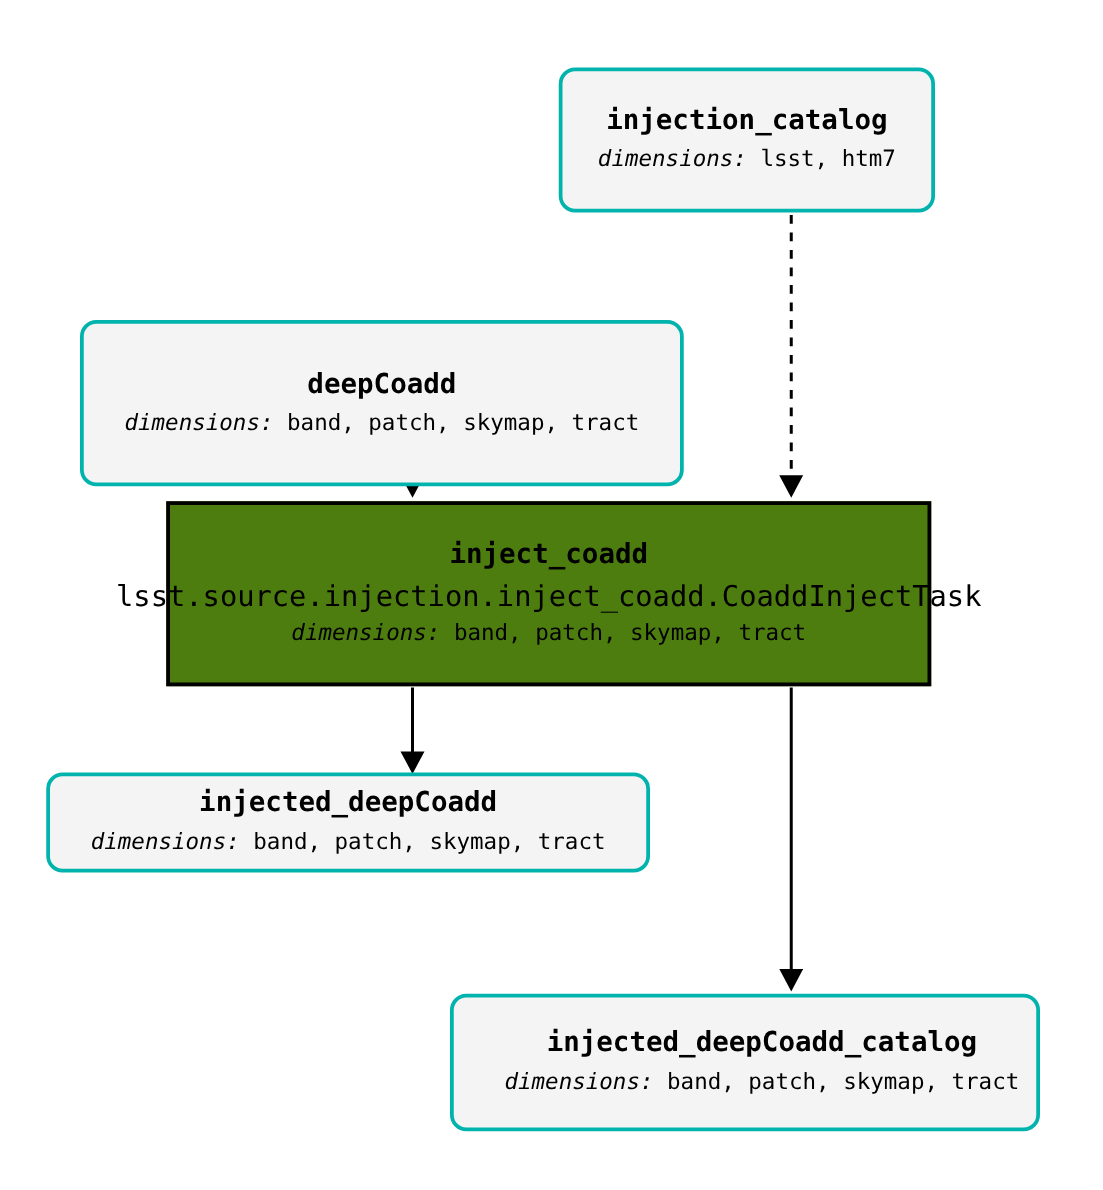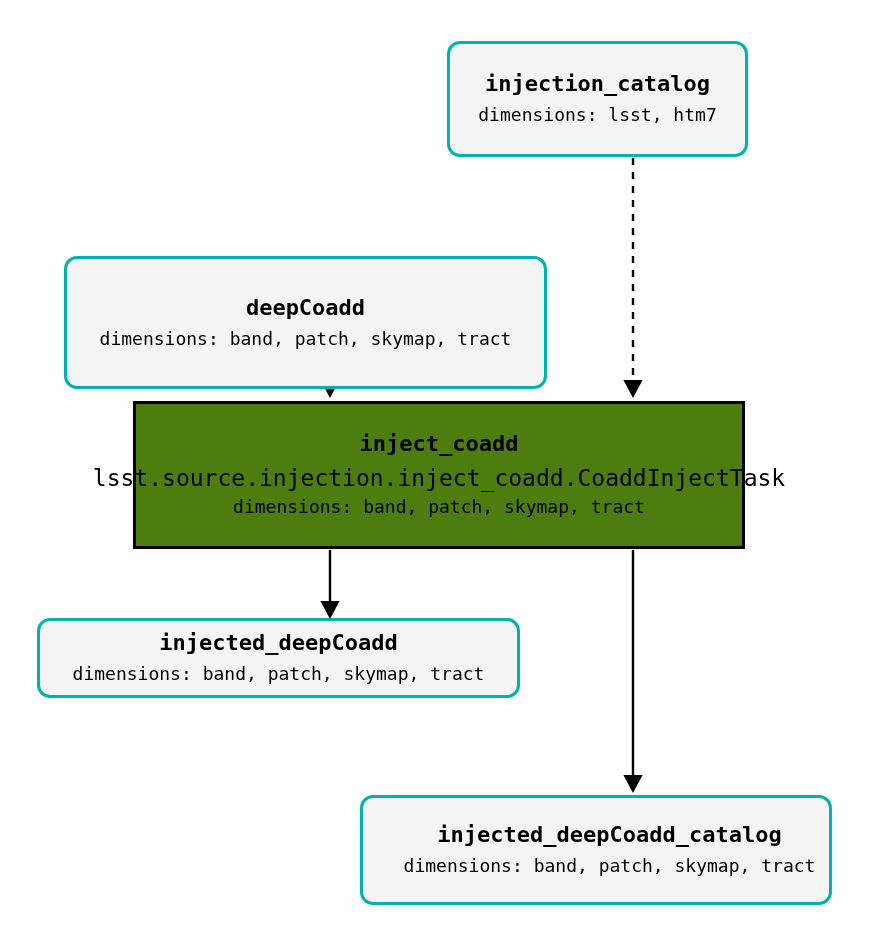--- a/index.html
+++ b/index.html
@@ -60,20 +60,21 @@
   }
   .node-class {
     font-family: "DejaVu Sans Mono", monospace;
     font-weight: normal;
     font-size: 23px;
     color: #000000;
     line-height: 1.15;
     white-space: nowrap;
   }
   .dim-key {
+    font-style: italic;
   }
   .dim-val {
     font-style: normal;
   }
   .gap-sm { height: 9px; }
   .gap-xs { height: 6px; }
 </style>
 </head>
 <body>
 
@@ -88,21 +89,21 @@
 
     <line x1="633" y1="158" x2="633" y2="383" stroke="#000000" stroke-width="2.4" stroke-dasharray="7,7" marker-end="url(#arrowhead)"></line>
 
     <line x1="330" y1="333" x2="330" y2="383" stroke="#000000" stroke-width="2.4" marker-end="url(#arrowhead)"></line>
 
     <line x1="330" y1="550" x2="330" y2="604" stroke="#000000" stroke-width="2.4" marker-end="url(#arrowhead)"></line>
 
     <line x1="633" y1="550" x2="633" y2="778" stroke="#000000" stroke-width="2.4" marker-end="url(#arrowhead)"></line>
   </svg>
 
-  <div class="node dataset" style="left:447px; top:41px; width:301px; height:116px;">
+  <div class="node dataset" style="left:447px; top:54px; width:301px; height:116px;">
     <div class="node-title">injection_catalog</div>
     <div class="gap-sm"></div>
     <div class="node-sub">
       <span class="dim-key">dimensions:</span>
       <span class="dim-val"> lsst, htm7</span>
     </div>
   </div>
 
   <div class="node dataset" style="left:64px; top:224px; width:483px; height:133px;margin-top:32px;">
     <div class="node-title">deepCoadd</div>

